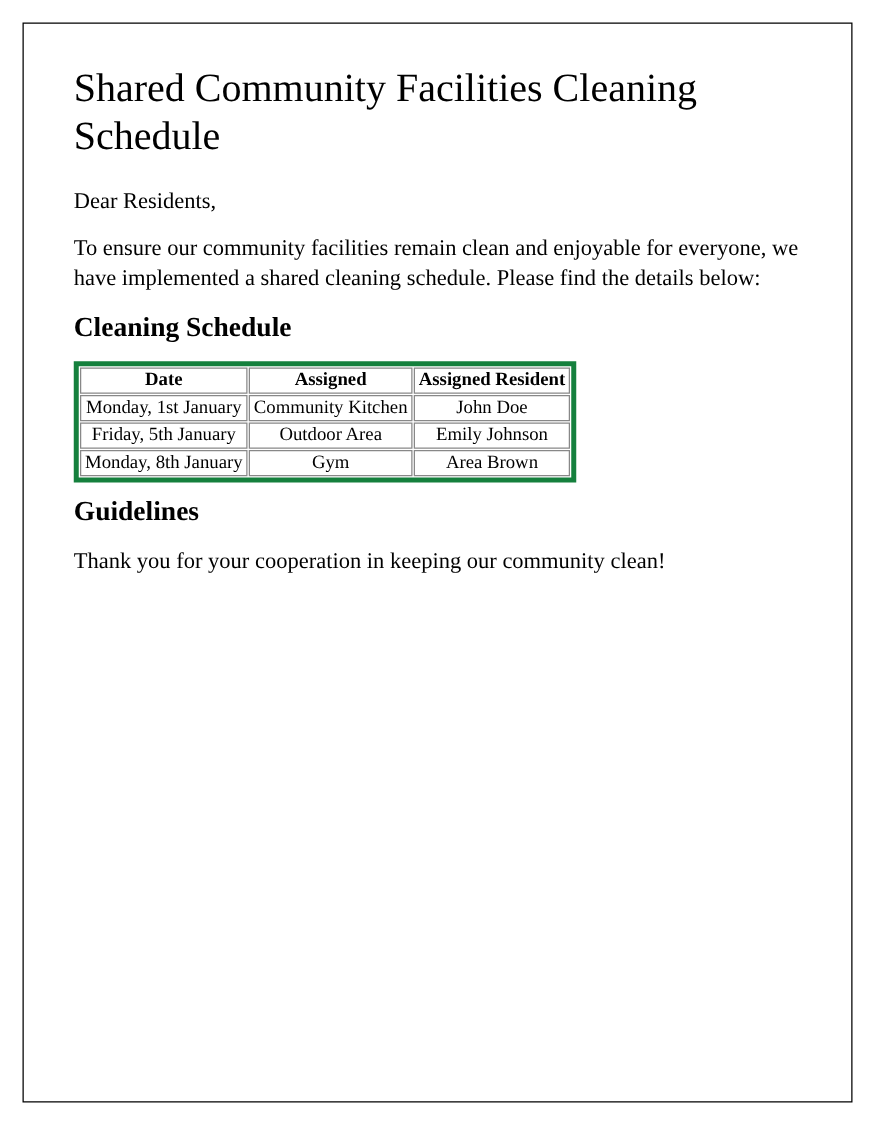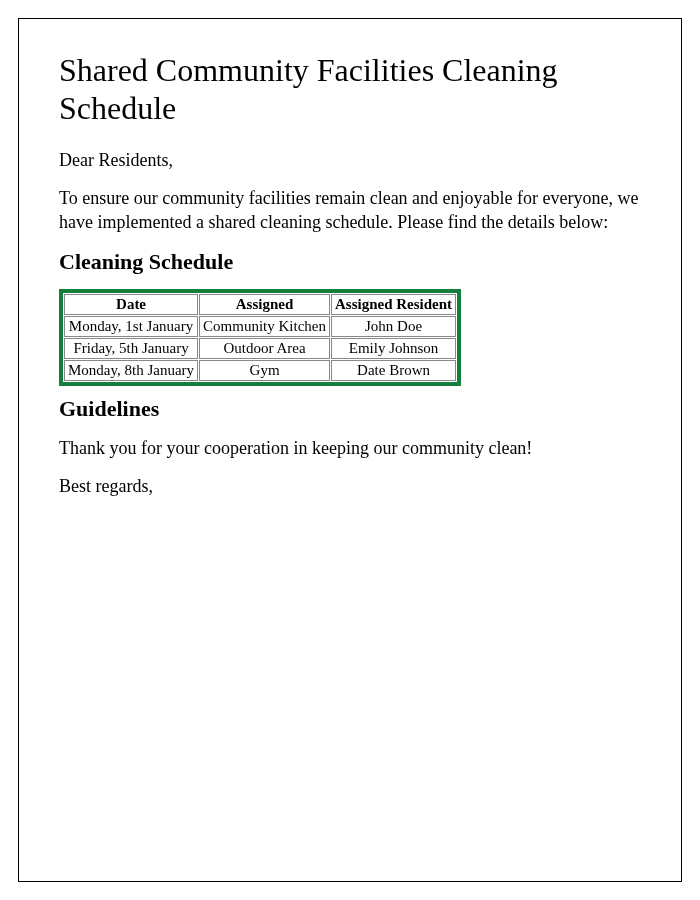--- a/index.html
+++ b/index.html
@@ -87,20 +87,19 @@
         <td>John Doe</td>
       </tr>
       <tr>
         <td>Friday, 5th January</td>
         <td>Outdoor Area</td>
         <td>Emily Johnson</td>
       </tr>
       <tr>
         <td>Monday, 8th January</td>
         <td>Gym</td>
-        <td>Date Brown</td>
+        <td>Area Brown</td>
       </tr>
     </tbody>
   </table>
   <h2>Guidelines</h2>
   <p>Thank you for your cooperation in keeping our community clean!</p>
-  <p>Best regards,</p>
 </div>
 
 </body></html>

